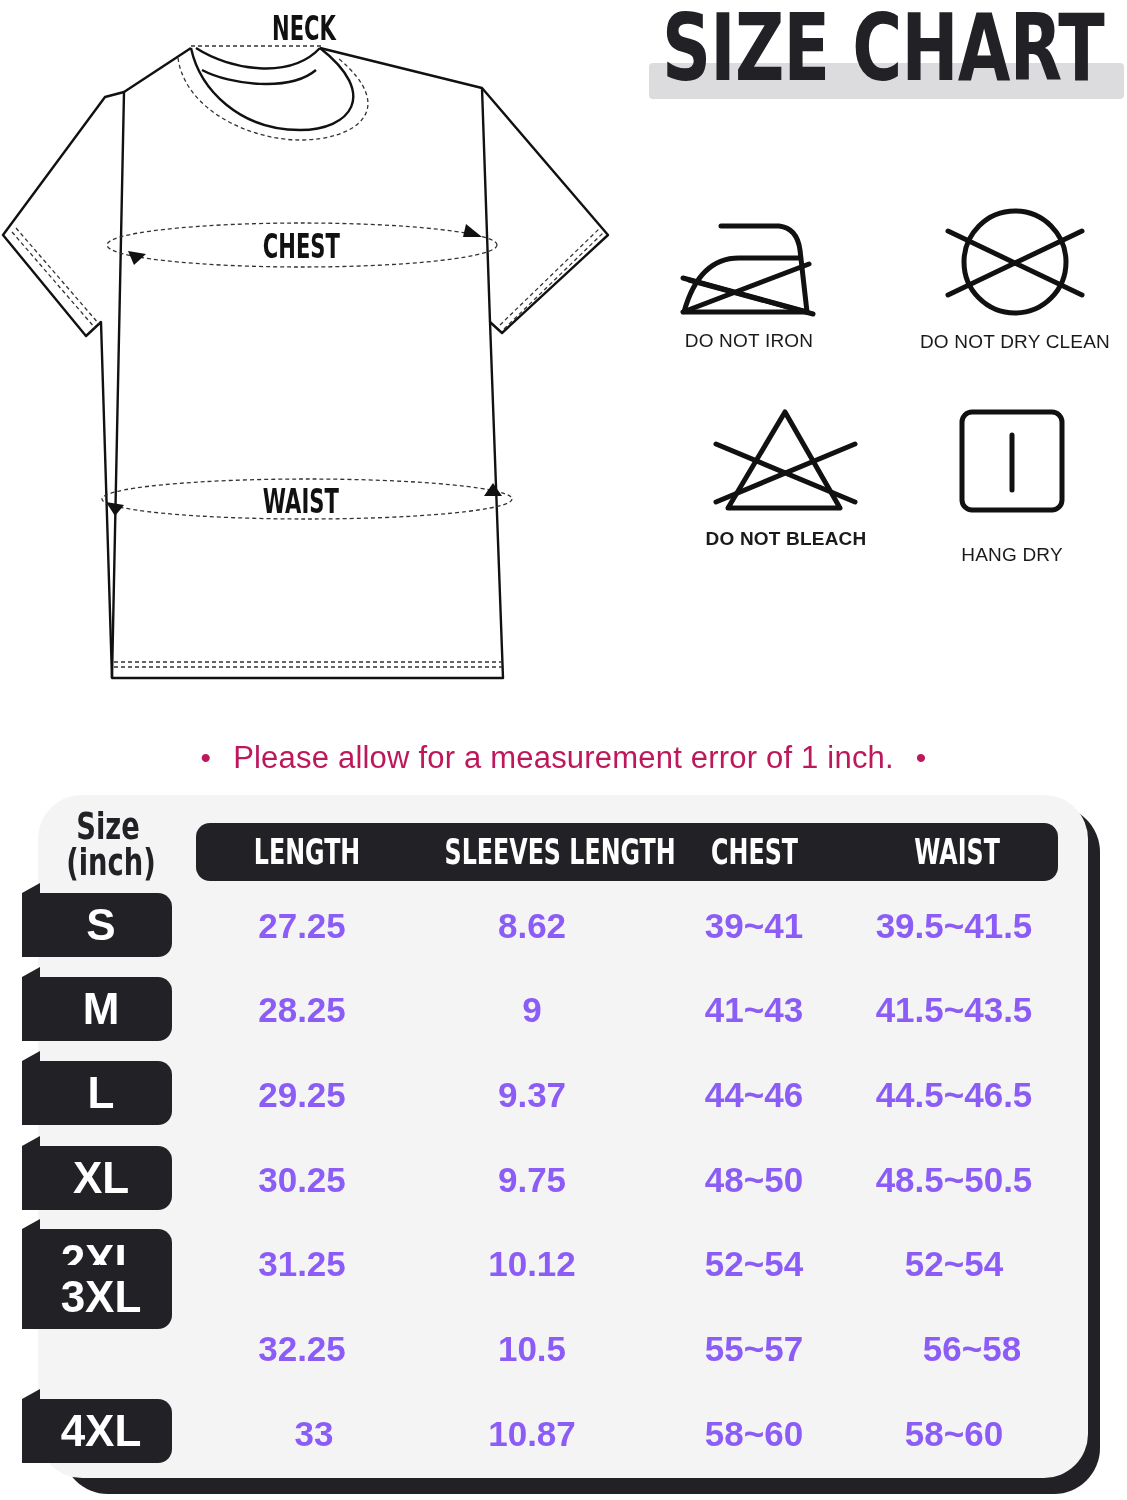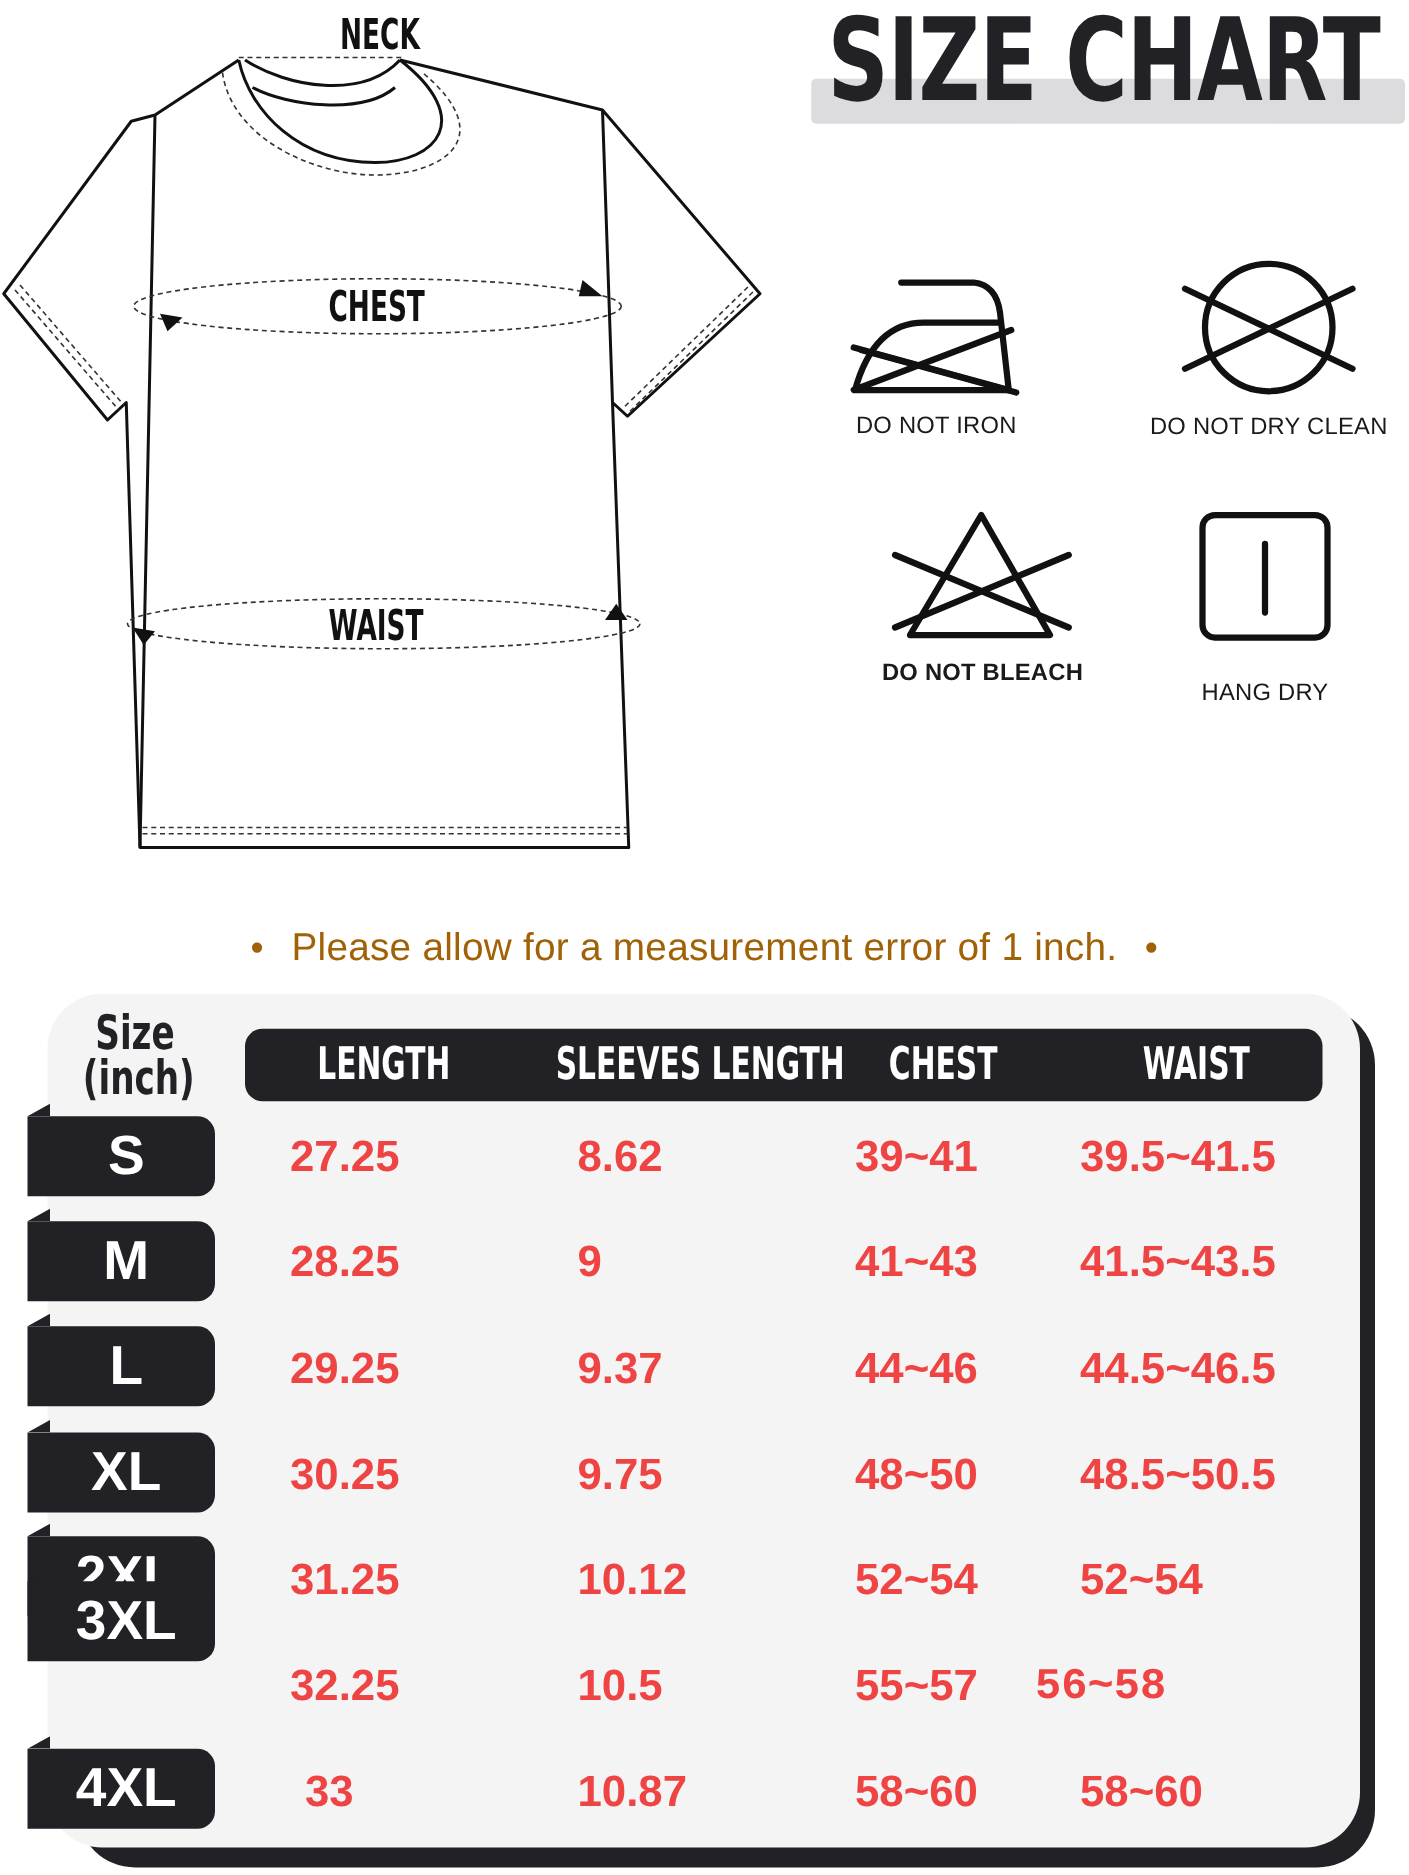--- a/index.html
+++ b/index.html
@@ -32,21 +32,21 @@
     .care-item { position: absolute; width: 230px; text-align: center; }
     .care-item svg { display: block; margin: 0 auto; }
     .care-label {
       font-family: "Liberation Sans", sans-serif; font-size: 19px; color: #1a1a1a;
       letter-spacing: 0.2px; white-space: nowrap; display: block;
     }
 
     
     .note {
       position: absolute; left: 0; top: 740px; width: 1127px; text-align: center;
-      font-size: 31px; color: #a16207; letter-spacing: 0.2px;
+      font-size: 31px; color: #be185d; letter-spacing: 0.2px;
     }
     .note .dot { display: inline-block; margin: 0 22px; font-size: 30px; }
 
     
     .card-shadow {
       position: absolute; left: 62px; top: 806px; width: 1038px; height: 688px;
       background: #222126; border-radius: 46px;
     }
     .card {
       position: absolute; left: 38px; top: 795px; width: 1050px; height: 683px;
@@ -70,22 +70,22 @@
       position: absolute; left: 22px; width: 150px; height: 64px;
       background: #222126; border-radius: 0 14px 14px 0;
       color: #ffffff; font-weight: bold; font-size: 44px; line-height: 64px; text-align: center;
     }
     .size-tab::before {
       content: ""; position: absolute; left: 0; top: -10px; width: 18px; height: 10px;
       background: #222126; clip-path: polygon(0 100%, 100% 0, 100% 100%);
     }
     .size-tab span { display: inline-block; padding-left: 8px; }
     .td {
-      position: absolute; height: 64px; line-height: 64px; 
-      font-weight: bold; font-size: 35px; color: #ef4444; white-space: nowrap;
+      position: absolute; height: 64px; line-height: 64px; text-align: center;
+      font-weight: bold; font-size: 35px; color: #8b5cf6; white-space: nowrap;
     }
   </style>
 </head>
 <body>
 
 <div class="title-bar"></div>
 <div class="title">SIZE CHART</div>
 
 <svg class="shirt-svg" viewBox="0 0 620 700">
   <g fill="none" stroke="#111" stroke-width="2.4" stroke-linejoin="round">
@@ -212,19 +212,19 @@
 <div class="size-tab" style="top:1229px;"><span>2XL</span></div>
 <div class="td" style="left:232px; width:140px; top:1232px;">31.25</div>
 <div class="td" style="left:462px; width:140px; top:1232px;">10.12</div>
 <div class="td" style="left:684px; width:140px; top:1232px;">52~54</div>
 <div class="td" style="left:864px; width:180px; top:1232px;">52~54</div>
 
 <div class="size-tab" style="top:1265px;"><span>3XL</span></div>
 <div class="td" style="left:232px; width:140px; top:1317px;">32.25</div>
 <div class="td" style="left:462px; width:140px; top:1317px;">10.5</div>
 <div class="td" style="left:684px; width:140px; top:1317px;">55~57</div>
-<div class="td" style="left:828px; width:180px; top:1317px;font-family:Liberation Mono, monospace;">56~58</div>
+<div class="td" style="left:882px; width:180px; top:1317px;">56~58</div>
 
 <div class="size-tab" style="top:1399px;"><span>4XL</span></div>
 <div class="td" style="left:244px; width:140px; top:1402px;">33</div>
 <div class="td" style="left:462px; width:140px; top:1402px;">10.87</div>
 <div class="td" style="left:684px; width:140px; top:1402px;">58~60</div>
 <div class="td" style="left:864px; width:180px; top:1402px;">58~60</div>
 
 </body></html>

